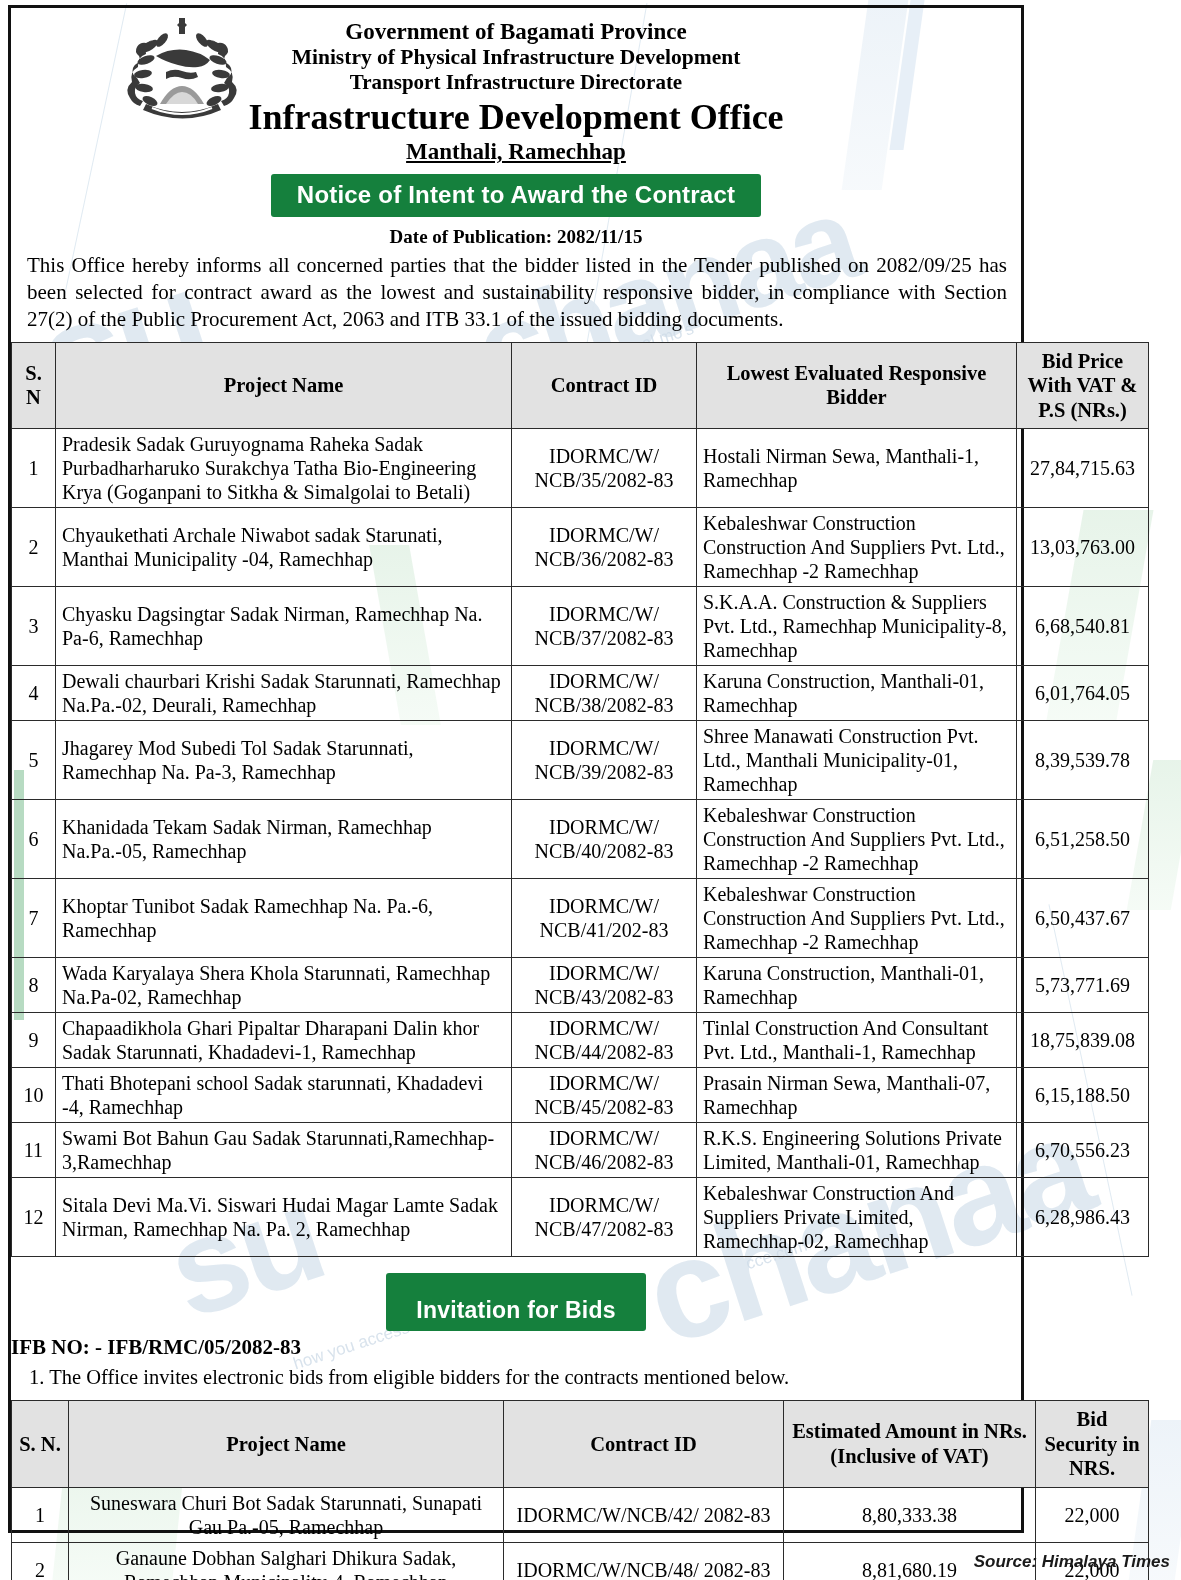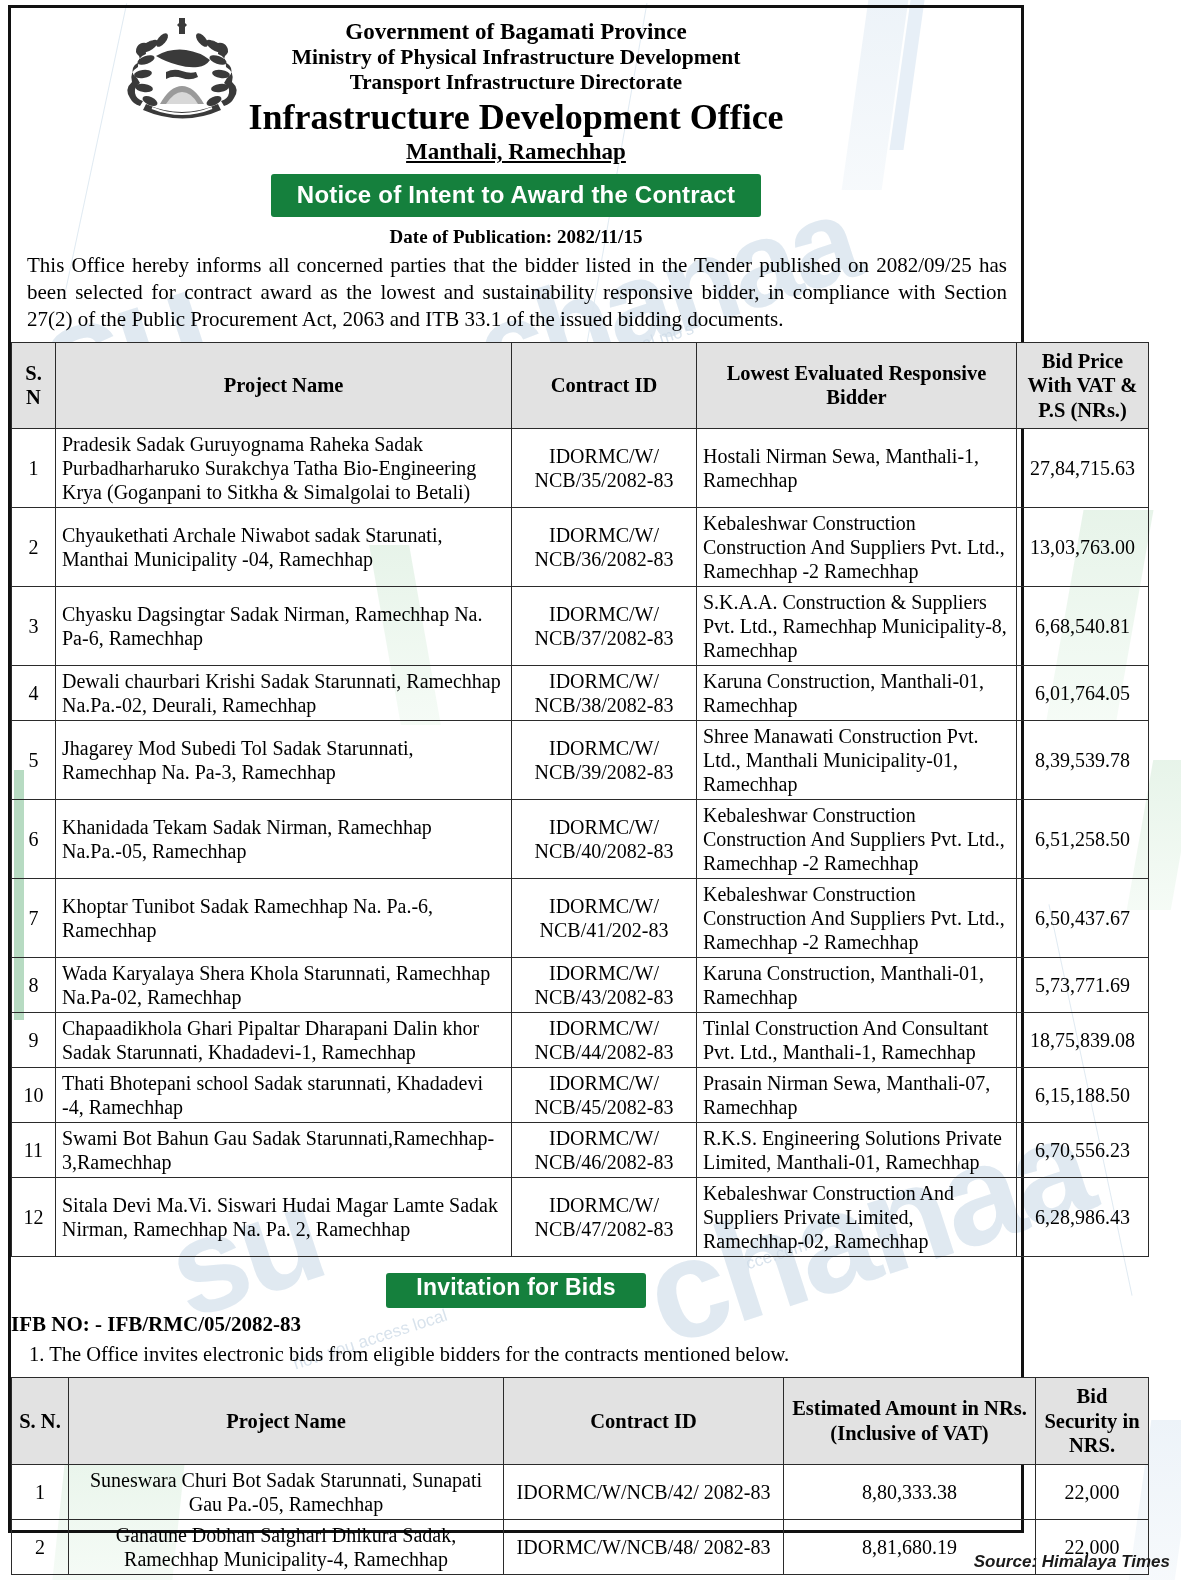--- a/index.html
+++ b/index.html
@@ -89,21 +89,21 @@
     background: #15803d;
     color: #fff;
     font-family: "Liberation Sans", "DejaVu Sans", sans-serif;
     font-weight: bold;
     font-size: 24px;
     letter-spacing: .2px;
     padding: 7px 26px 8px 26px;
     border-radius: 3px;
     margin-top: 8px;
   }
-  .banner-small { font-size: 23px; padding: 1px 30px 7px 30px; }
+  .banner-small { font-size: 23px; padding: 24px 30px 7px 30px; }
 
   .pubdate {
     text-align: center; font-size: 19px; font-weight: bold; margin-top: 9px; font-family: Liberation Serif, serif;
   }
   .intro {
     font-size: 21px; line-height: 1.28;
     text-align: justify;
     margin: 4px 14px 0 16px;
   }
 

